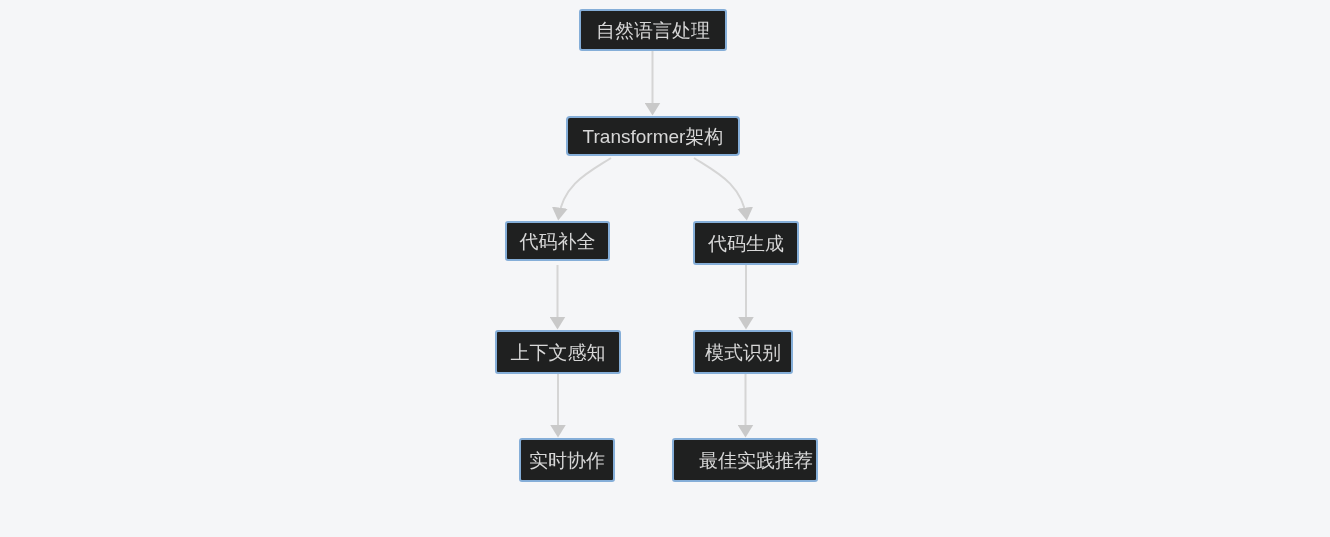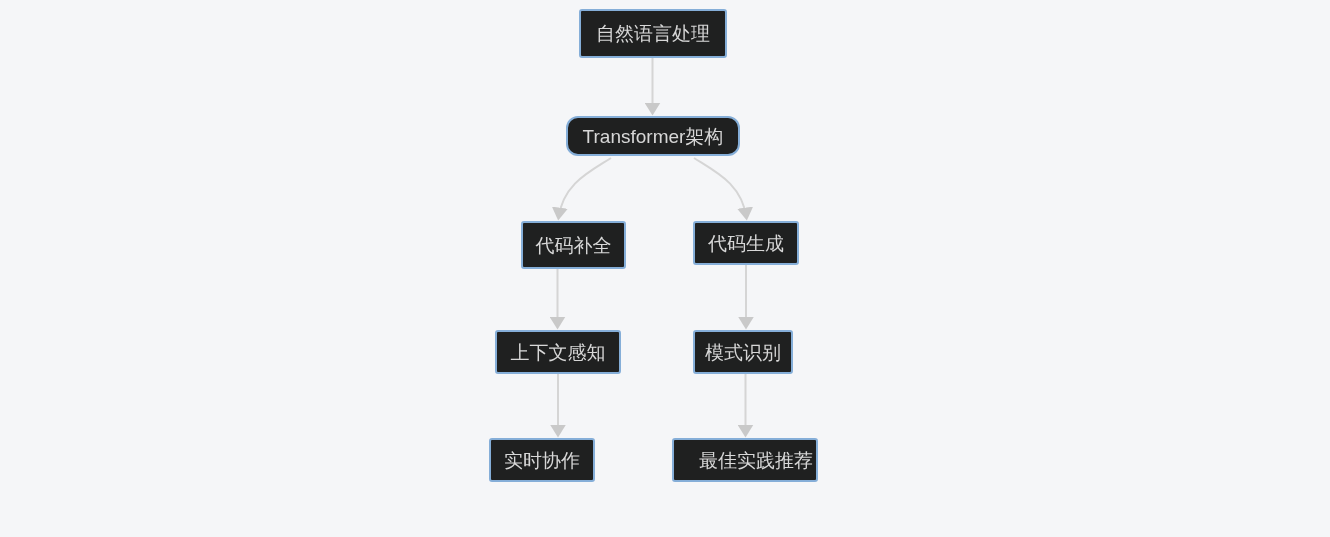--- a/index.html
+++ b/index.html
@@ -41,27 +41,27 @@
     border: 2px solid var(--node-border, #85aed8);
     border-radius: 3px;
     color: var(--node-text, #d7d7d7);
     font-size: 19px;
     line-height: 1;
     display: flex;
     align-items: center;
     justify-content: center;
     white-space: nowrap;
   }
-  .node-a { left: 579px; top: 9px;   width: 148px; height: 49px; }
-  .node-b { left: 566px; top: 116px; width: 174px; height: 40px; border-radius: 12px; }
-  .node-c { left: 505px; top: 221px; width: 105px; height: 48px; margin-left: 16px; }
+  .node-a { left: 579px; top: 9px;   width: 148px; height: 42px; }
+  .node-b { left: 566px; top: 116px; width: 174px; height: 40px; border-radius: 4px; }
+  .node-c { left: 505px; top: 221px; width: 105px; height: 40px; }
   .node-d { left: 693px; top: 221px; width: 106px; height: 44px; }
   .node-e { left: 495px; top: 330px; width: 126px; height: 44px; }
   .node-f { left: 693px; top: 330px; width: 100px; height: 44px; }
-  .node-g { left: 489px; top: 438px; width: 106px; height: 44px; }
+  .node-g { left: 519px; top: 438px; width: 96px; height: 44px; }
   .node-h { left: 672px; top: 438px; width: 146px; height: 44px; padding-left: 22px; }
 </style>
 </head>
 <body>
 
 <div class="stage">
 
   <svg class="edges-layer" viewBox="0 0 1330 537" xmlns="http://www.w3.org/2000/svg">
     <defs>
       <marker id="arrowhead" viewBox="0 0 10 10" refX="8" refY="5" markerUnits="userSpaceOnUse" markerWidth="13" markerHeight="16" preserveAspectRatio="none" orient="auto">

